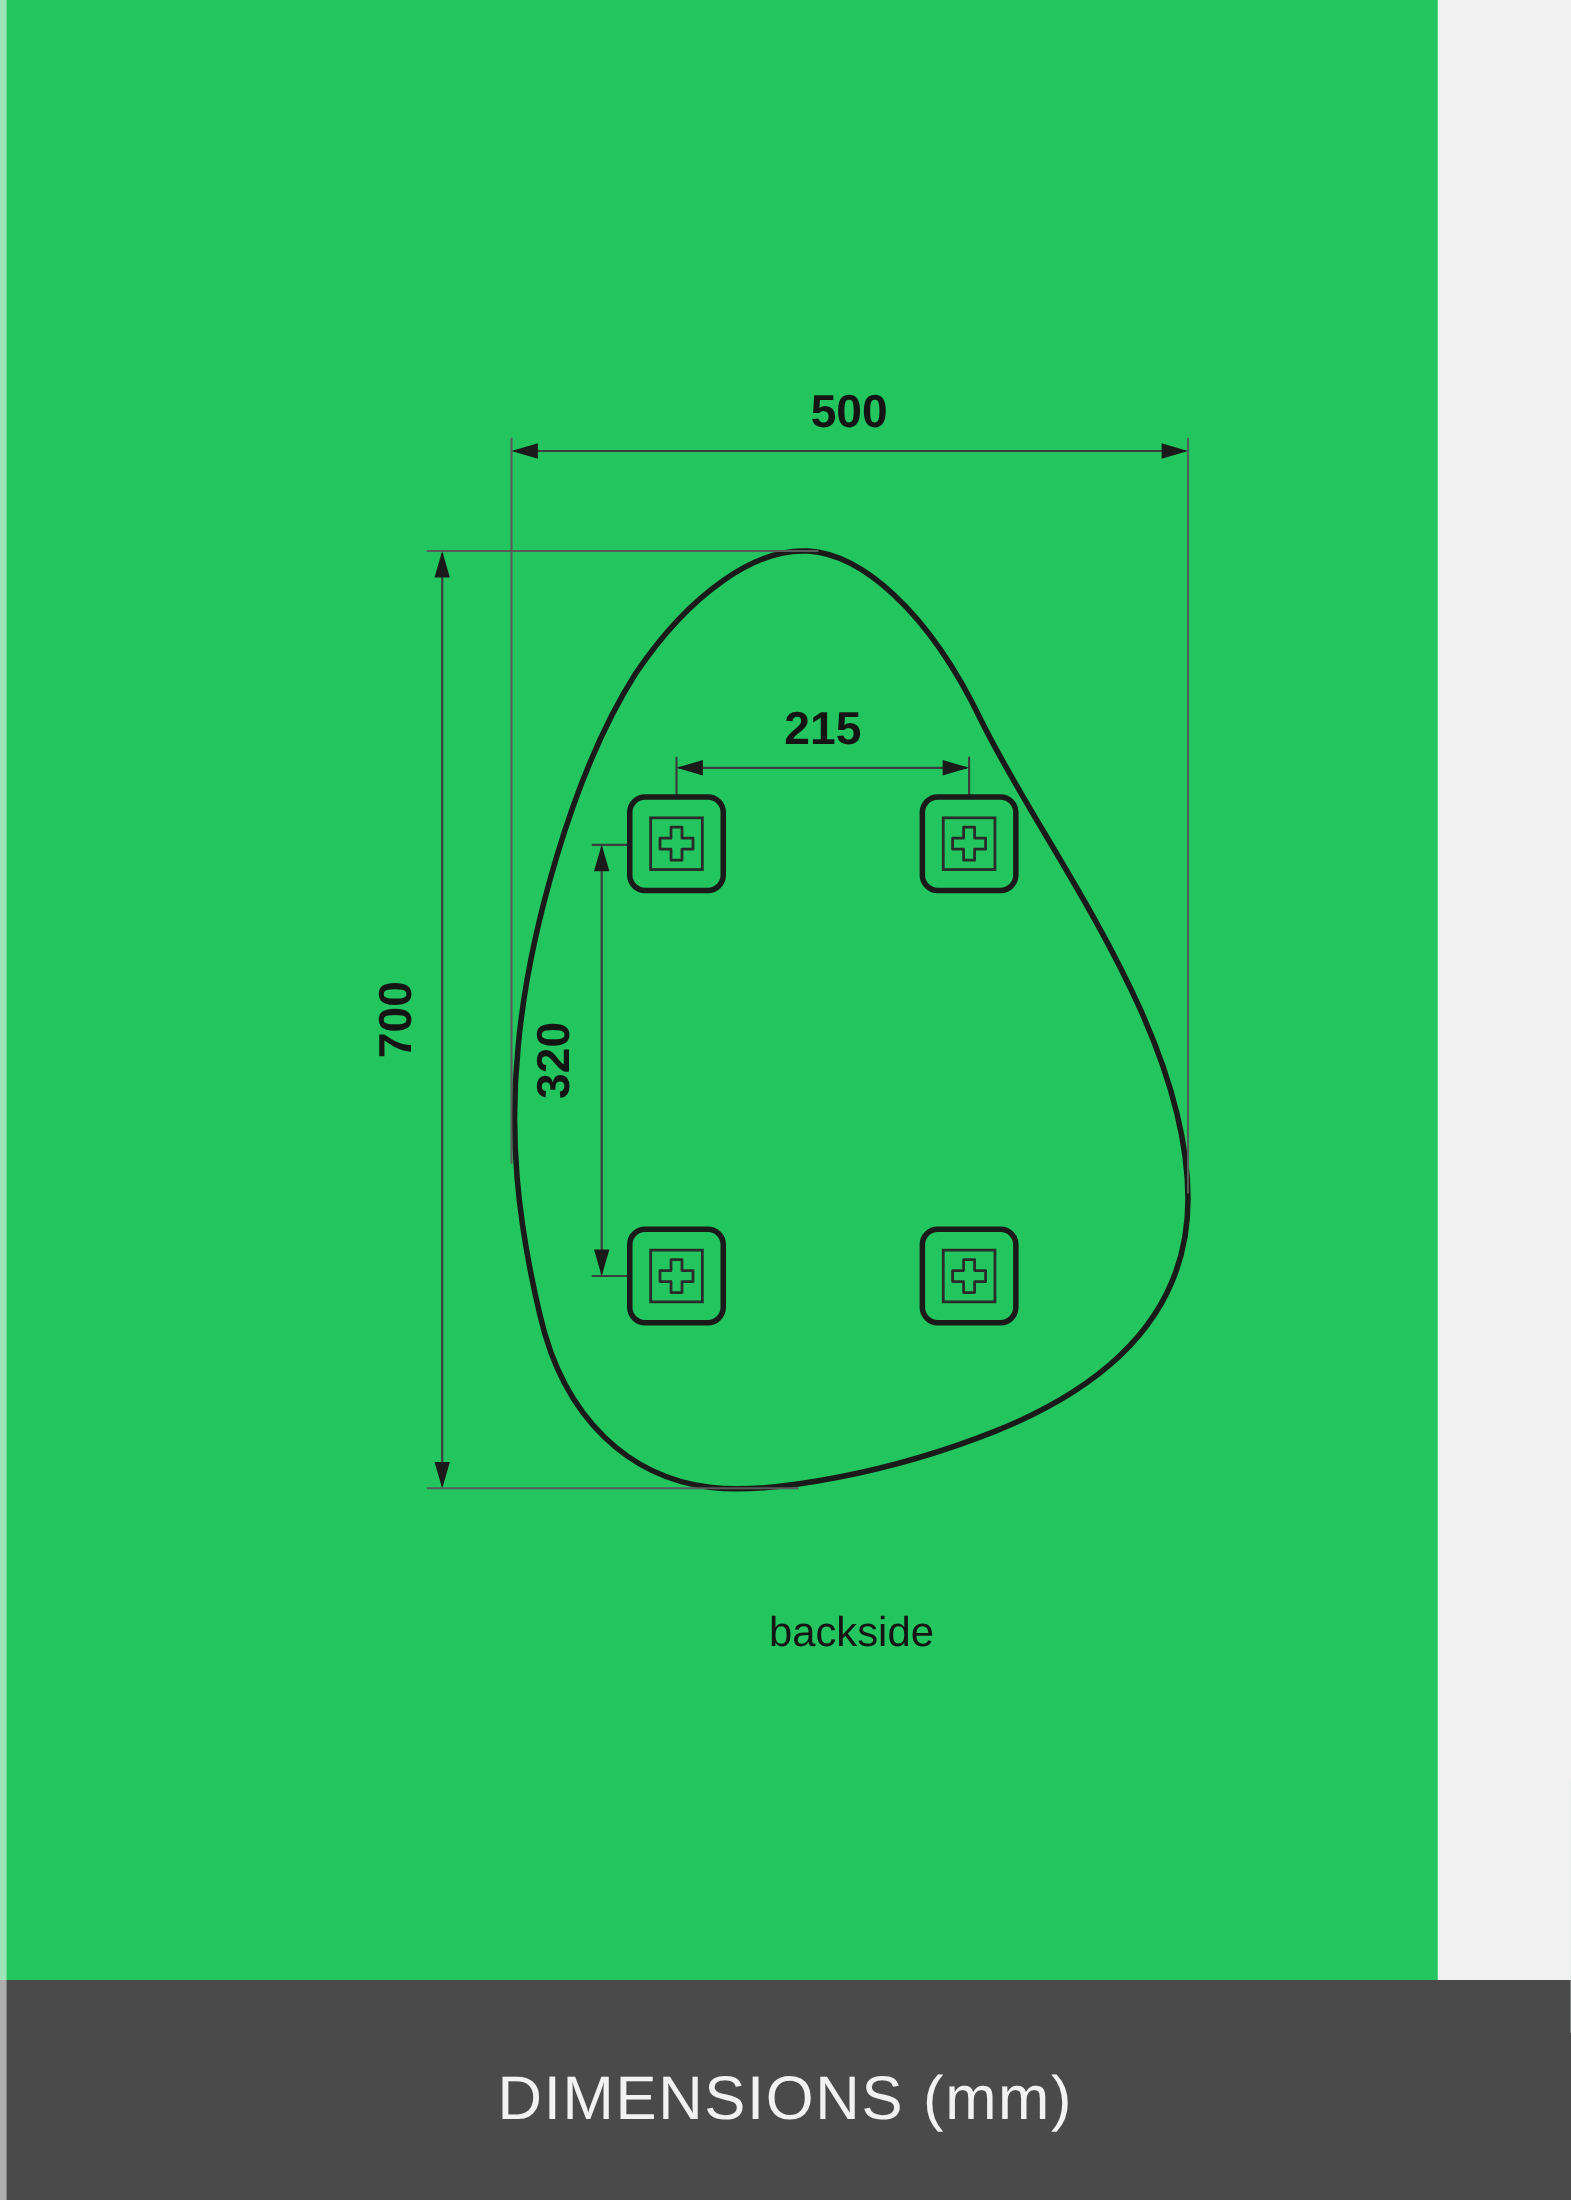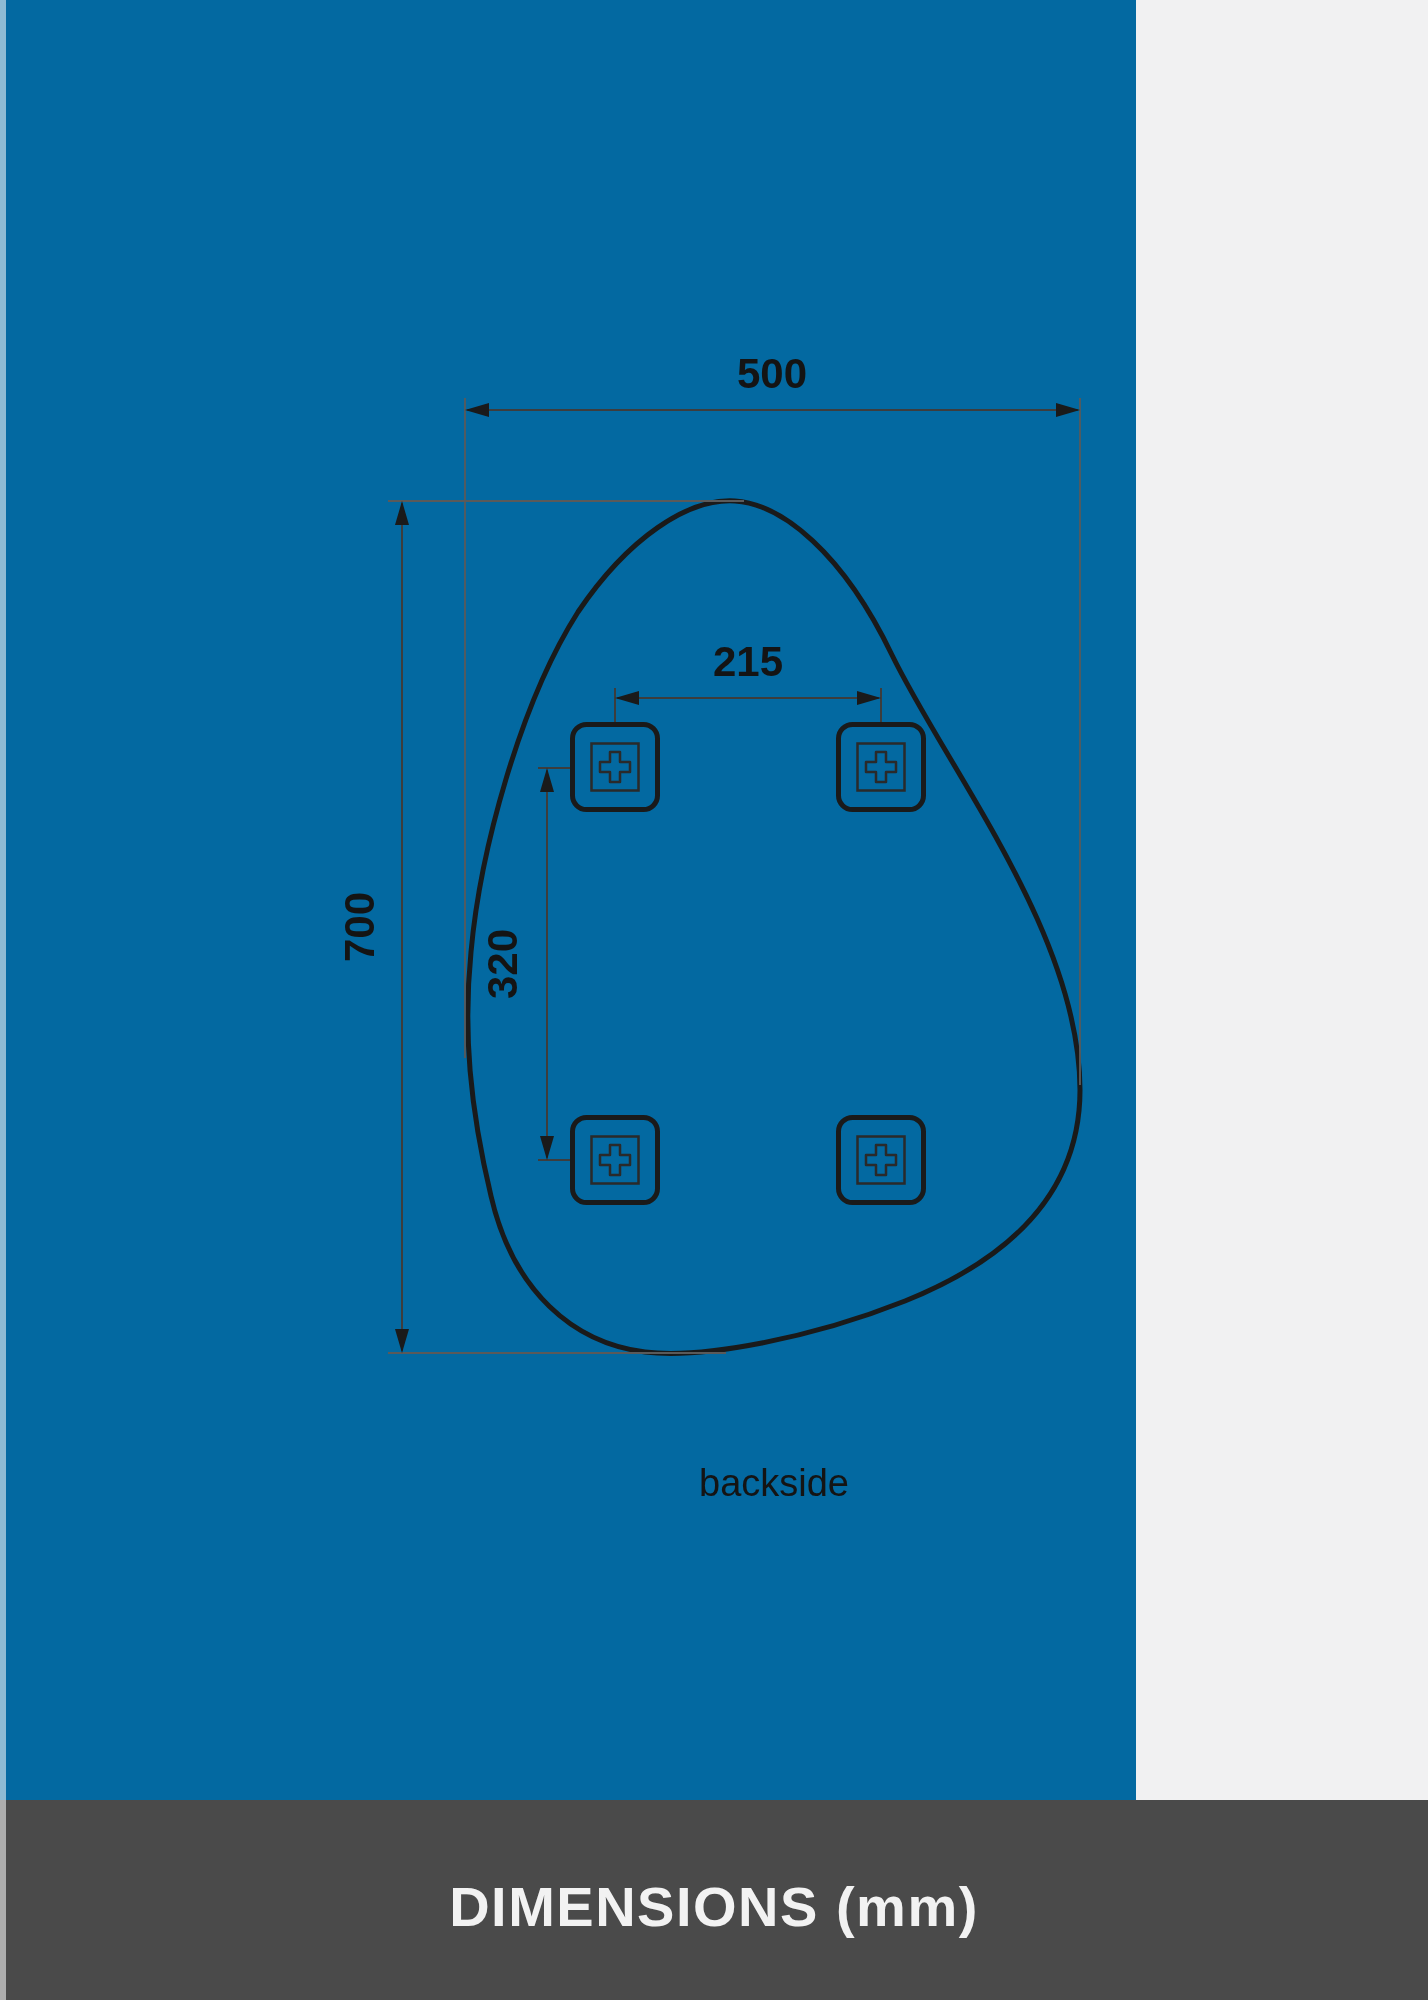--- a/index.html
+++ b/index.html
@@ -6,23 +6,23 @@
     margin: 0;
     padding: 0;
     width: 1428px;
     height: 2000px;
     background: #f1f1f2;
     font-family: "Liberation Sans", sans-serif;
     overflow: hidden;
   }
   .page {
     position: relative;
-    width: 1136px;
+    width: 1307px;
     height: 2000px;
-    background: #0369a1;
+    background: #22c55e;
   }
   .edge-strip {
     position: absolute;
     left: 0; top: 0;
     width: 6px; height: 2000px;
     background: rgba(255,255,255,0.55);
     z-index: 5;
   }
   svg.drawing {
     position: absolute;
@@ -51,21 +51,21 @@
     display: flex;
     justify-content: center;
     align-items: center;
     padding-top: 0;
     box-sizing: border-box;
     z-index: 2;
   }
   .footer-label {
     color: #f2f2f2;
     font-size: 56px;
-    font-weight: 700;
+    font-weight: 400;
     letter-spacing: 1.5px;
     transform: translateY(6px);
   }
 </style>
 </head>
 <body>
 
 <div class="page">
   <div class="edge-strip"></div>
 

